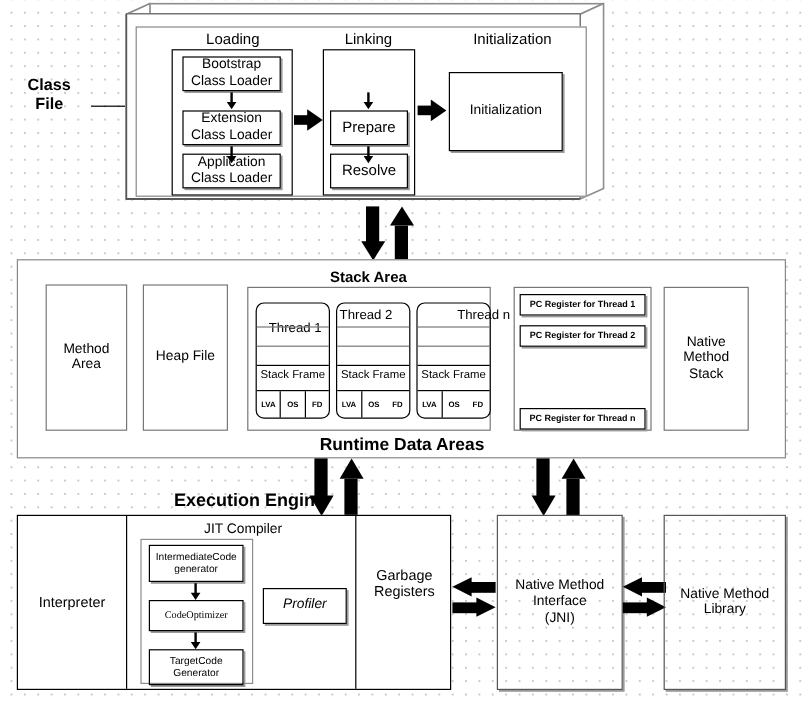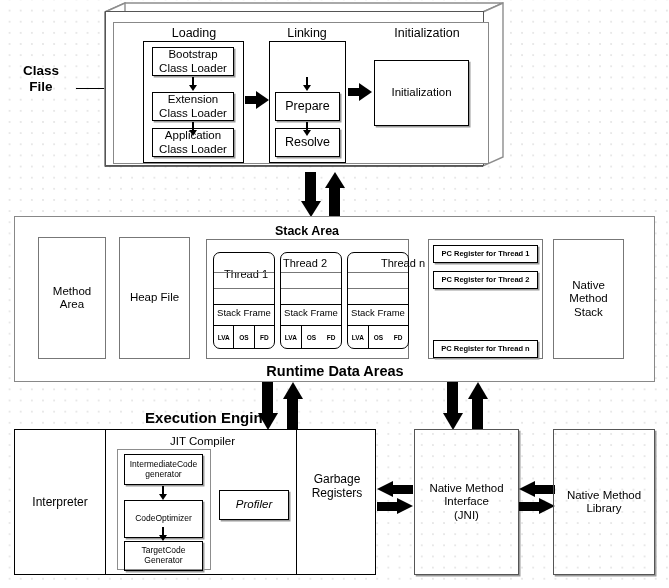--- a/index.html
+++ b/index.html
@@ -241,21 +241,21 @@
   <div class="box sh" style="left:124px;top:454px;width:79px;height:31px;font-size:8.5px;border:1px solid #000;">
     <div>
       <div>IntermediateCode</div>
       <div>generator</div>
     </div>
   </div>
   <div class="thin" style="left:159px;top:486px;width:10px;height:14px;">
     <div class="ln" style="left:3.2px;top:0;height:9px;"></div>
     <div class="hd" style="left:0;top:8px;"></div>
   </div>
-  <div class="box sh" style="left:124px;top:500px;width:79px;height:38px;font-size:8.5px;border:1px solid #000;">
+  <div class="box sh" style="left:124px;top:500px;width:79px;height:26px;font-size:8.5px;border:1px solid #000;font-family:Liberation Serif, serif;">
     <span>CodeOptimizer</span>
   </div>
   <div class="thin" style="left:159px;top:527px;width:10px;height:14px;">
     <div class="ln" style="left:3.2px;top:0;height:9px;"></div>
     <div class="hd" style="left:0;top:8px;"></div>
   </div>
   <div class="box sh" style="left:124px;top:541px;width:79px;height:30px;font-size:8.5px;border:1px solid #000;">
     <div>
       <div>TargetCode</div>
       <div>Generator</div>

